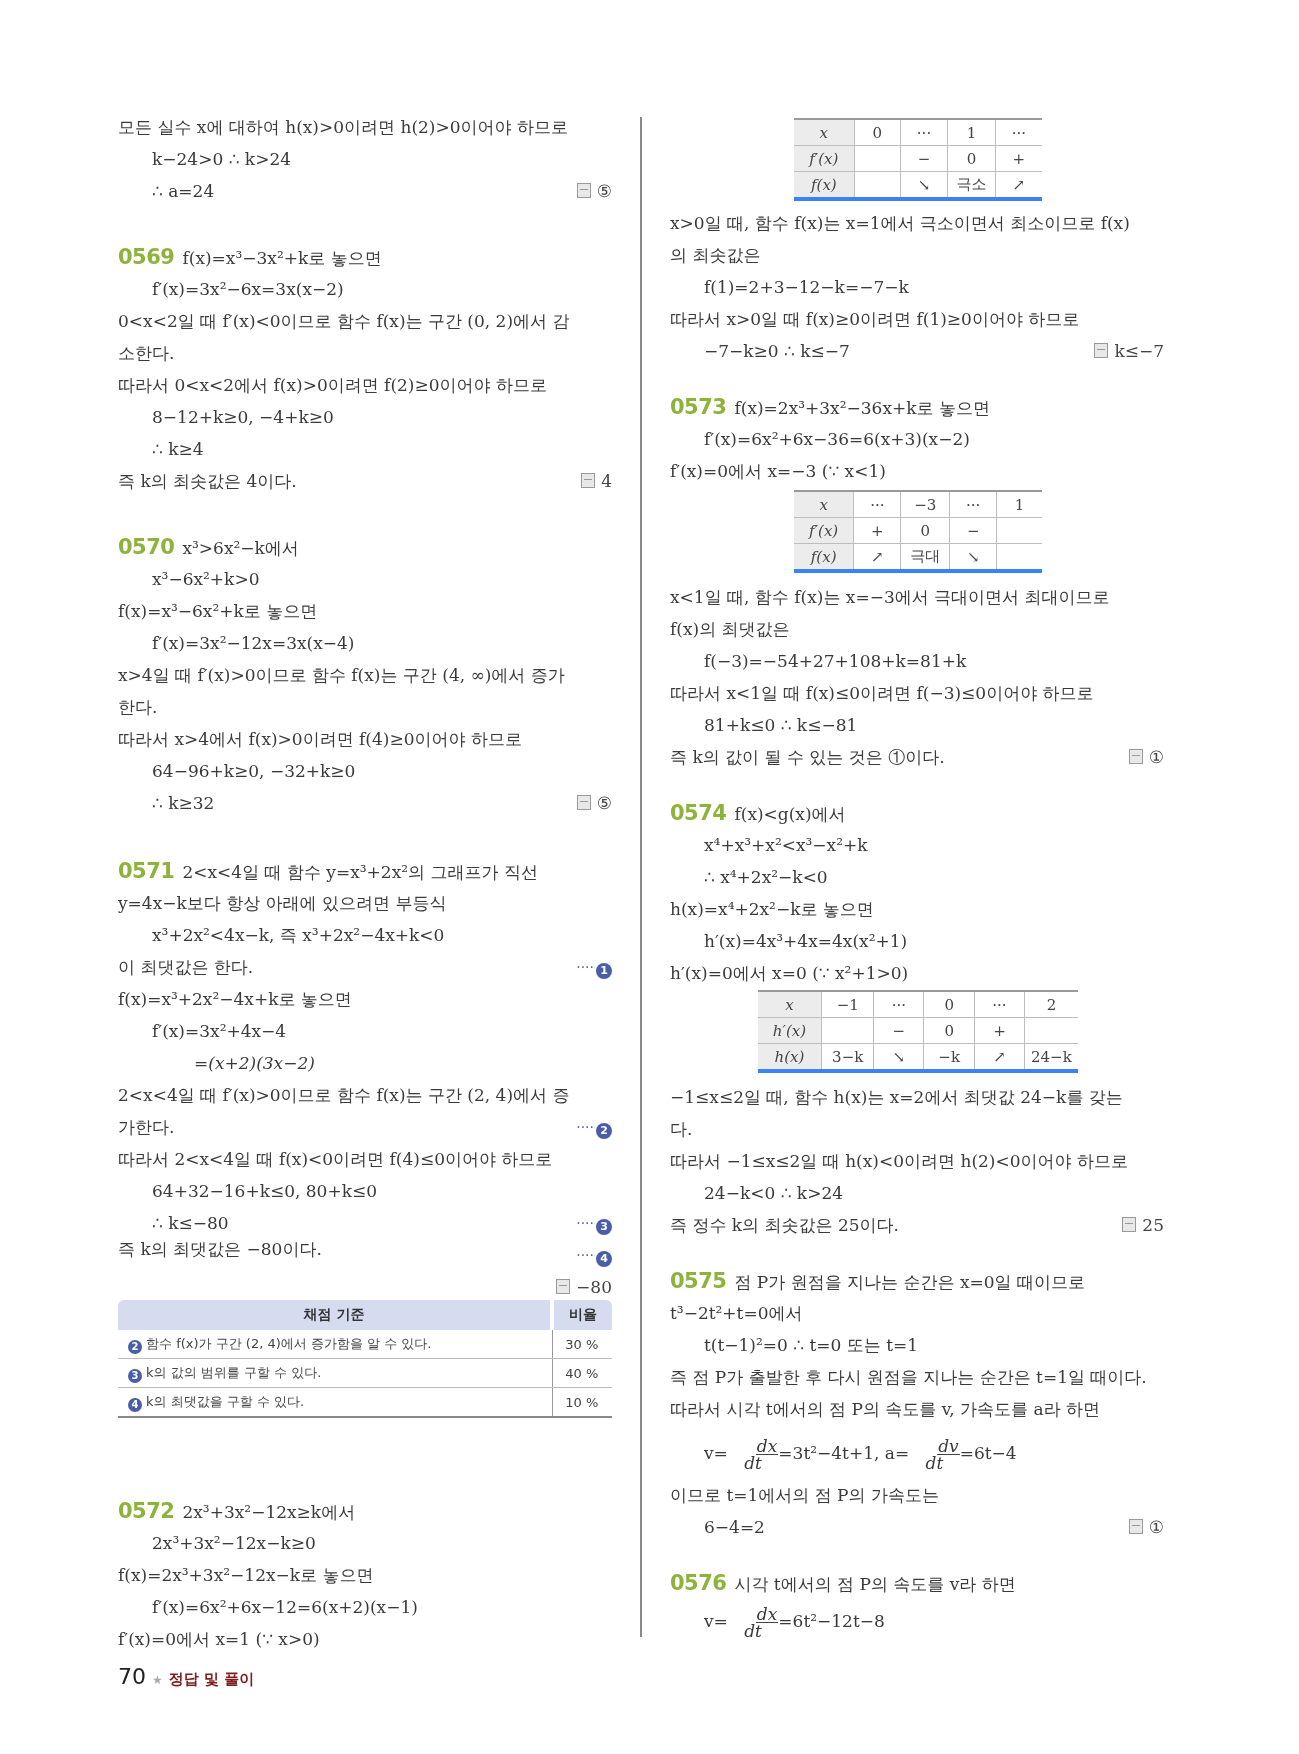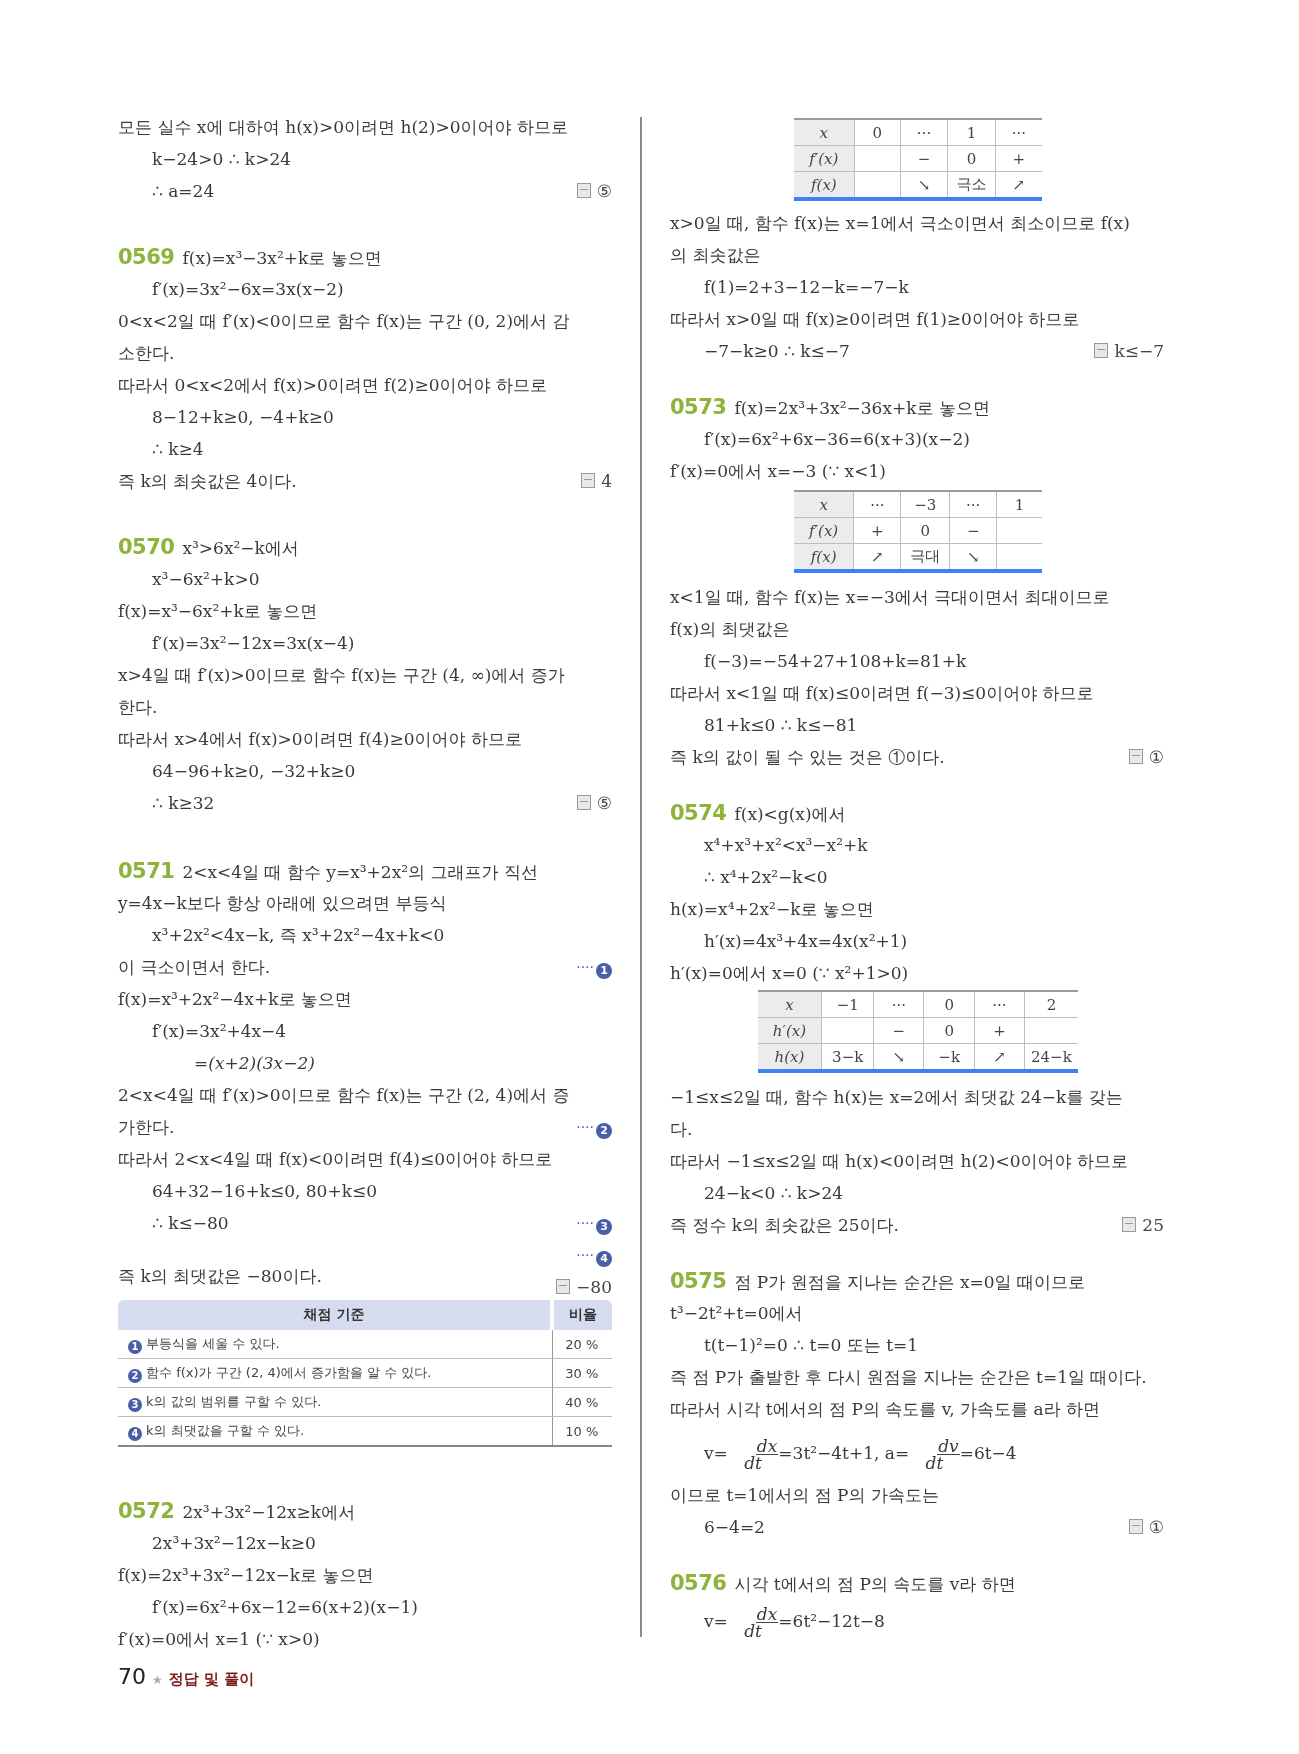--- a/index.html
+++ b/index.html
@@ -70,46 +70,42 @@
   <div class="line" style="top:664px">x&gt;4일 때 f′(x)&gt;0이므로 함수 f(x)는 구간 (4, ∞)에서 증가</div>
   <div class="line" style="top:696px">한다.</div>
   <div class="line" style="top:728px">따라서 x&gt;4에서 f(x)&gt;0이려면 f(4)≥0이어야 하므로</div>
   <div class="line ind" style="top:760px">64−96+k≥0,      −32+k≥0</div>
   <div class="line ind" style="top:792px">∴ k≥32</div>
   <div class="ans" style="top:792px"><span class="ans-icon"></span><span>⑤</span></div>
 
   <div class="line" style="top:860px"><span class="pnum">0571</span><span>2&lt;x&lt;4일 때 함수 y=x³+2x²의 그래프가 직선</span></div>
   <div class="line" style="top:892px">y=4x−k보다 항상 아래에 있으려면 부등식</div>
   <div class="line ind" style="top:924px">x³+2x²&lt;4x−k, 즉 x³+2x²−4x+k&lt;0</div>
-  <div class="line" style="top:956px">이 극소이면서 한다.</div>
+  <div class="line" style="top:956px">이 최댓값은 한다.</div>
   <div class="step" style="top:956px">····<span class="dot">1</span></div>
   <div class="line" style="top:988px">f(x)=x³+2x²−4x+k로 놓으면</div>
   <div class="line ind" style="top:1020px">f′(x)=3x²+4x−4</div>
   <div class="line ind2" style="top:1052px">=(x+2)(3x−2)</div>
   <div class="line" style="top:1084px">2&lt;x&lt;4일 때 f′(x)&gt;0이므로 함수 f(x)는 구간 (2, 4)에서 증</div>
   <div class="line" style="top:1116px">가한다.</div>
   <div class="step" style="top:1116px">····<span class="dot">2</span></div>
   <div class="line" style="top:1148px">따라서 2&lt;x&lt;4일 때 f(x)&lt;0이려면 f(4)≤0이어야 하므로</div>
   <div class="line ind" style="top:1180px">64+32−16+k≤0,      80+k≤0</div>
   <div class="line ind" style="top:1212px">∴ k≤−80</div>
   <div class="step" style="top:1212px">····<span class="dot">3</span></div>
-  <div class="line" style="top:1265px">즉 k의 최댓값은 −80이다.</div>
+  <div class="line" style="top:1238px">즉 k의 최댓값은 −80이다.</div>
   <div class="step" style="top:1244px">····<span class="dot">4</span></div>
   <div class="ans" style="top:1276px"><span class="ans-icon"></span><span>−80</span></div>
 </div>
 
 <table class="grading">
   <tbody>
       <tr>
     <th>채점 기준</th>
     <th>비율</th>
-  </tr>
-  <tr>
-    <td><span class="dot">1</span><span>부등식을 세울 수 있다.</span></td>
-    <td class="pct">20 %</td>
   </tr>
   <tr>
     <td><span class="dot">2</span><span>함수 f(x)가 구간 (2, 4)에서 증가함을 알 수 있다.</span></td>
     <td class="pct">30 %</td>
   </tr>
   <tr>
     <td><span class="dot">3</span><span>k의 값의 범위를 구할 수 있다.</span></td>
     <td class="pct">40 %</td>
   </tr>
   <tr>

